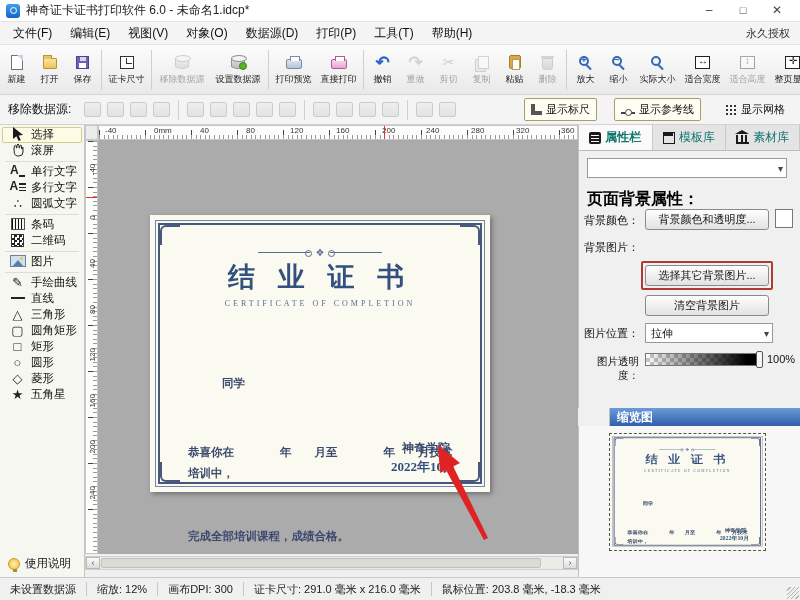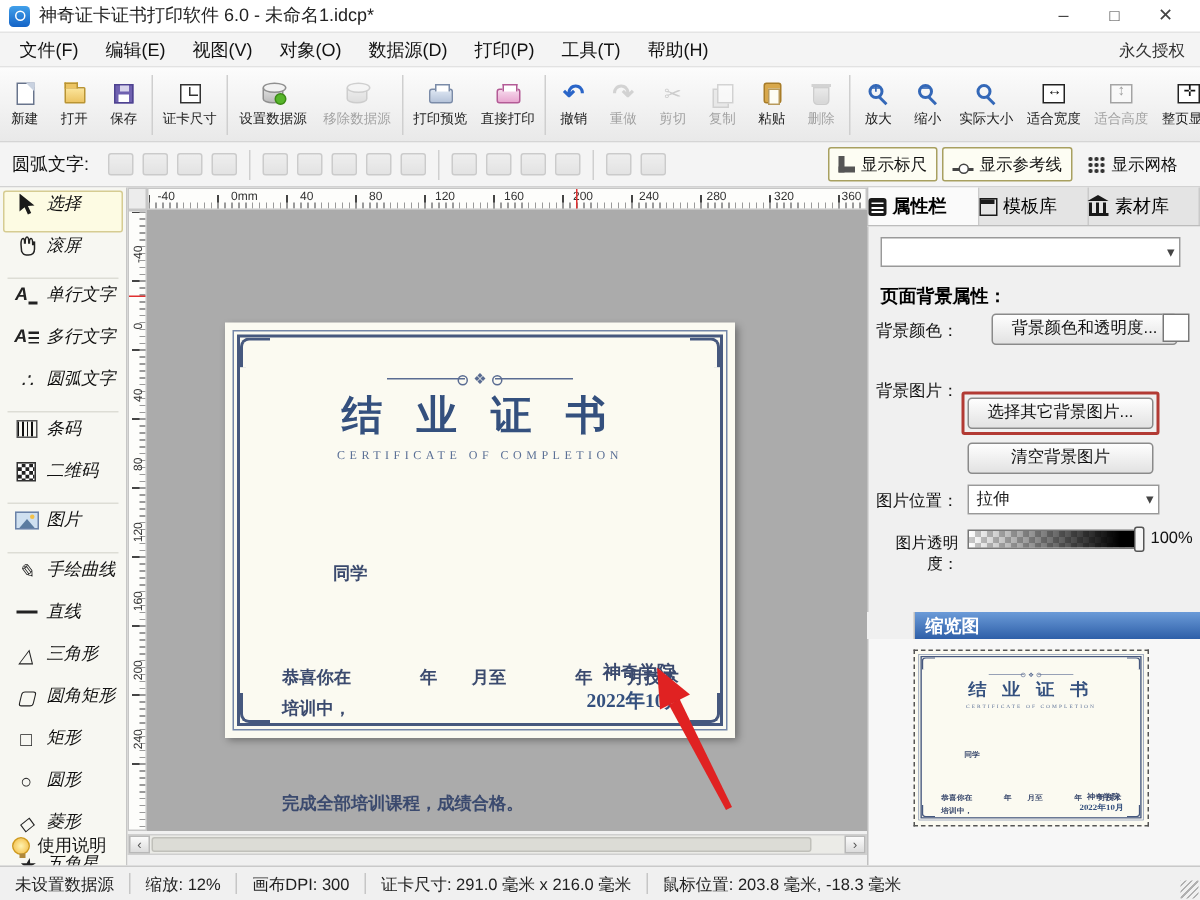--- a/index.html
+++ b/index.html
@@ -64,31 +64,31 @@
 .i-box:before { position:absolute; left:2px; top:-2px; font-size:10px; color:#111; }
 .i-box.fw:before { content:"↔"; }
 .i-box.fh:before { content:"↕"; left:4px; }
 .i-box.fp:before { content:"✛"; left:3px; }
 
 
 .objbar { position:absolute; left:0; top:95px; width:800px; height:30px; background:#f4f4f4; border-bottom:1px solid #d2d2d2; display:flex; align-items:center; padding:0 8px; }
 .objbar-label { font-size:12px; color:#111; margin-right:10px; }
 .o-ic { width:17px; height:15px; border:1px solid #9a9a9a; background:linear-gradient(#e8e8e8,#cfcfcf); opacity:.45; margin:0 3px; border-radius:2px; }
 .osep { width:1px; height:20px; background:#cfcfcf; margin:0 5px; }
-.viewtoggles { margin-left:auto; display:flex; align-items:center; gap:3px; }
+.viewtoggles { margin-left:auto; display:flex; align-items:center; gap:17px; }
 .vtog { display:flex; align-items:center; gap:4px; font-size:11px; padding:3px 6px; border:1px solid transparent; border-radius:2px; }
 .vtog.pressed { background:#fdfdf3; border-color:#a8a060; }
 .i-ruler { width:11px; height:11px; border-left:4px solid #555; border-bottom:4px solid #555; }
 .i-guide { width:14px; height:8px; border-bottom:2px solid #444; position:relative; }
 .i-guide:before { content:""; position:absolute; left:4px; bottom:-4px; width:5px; height:5px; background:#fff; border:1px solid #444; border-radius:50%; }
 .i-grid { width:12px; height:12px; background:radial-gradient(#333 1.3px, transparent 1.5px) 0 0/4px 4px; }
 
 
 .toolpanel { position:absolute; left:0; top:125px; width:85px; height:452px; background:#f7f7f2; border-right:1px solid #c6c6c6; padding-top:2px; }
-.tool { height:28px; display:flex; align-items:flex-start; gap:5px; padding-left:6px; margin:0 2px; border:1px solid transparent; border-radius:2px;font-style:italic; }
+.tool { height:16px; display:flex; align-items:flex-end; gap:5px; padding-left:6px; margin:0 2px; border:1px solid transparent; border-radius:2px; }
 .tool.active { background:#fdfbe3; border-color:#d6cc92; }
 .tname { font-size:11.5px; color:#111; white-space:nowrap; }
 .tgsep { height:1px; background:#ddddd5; margin:2px 5px; }
 .tico2 { width:17px; height:16px; flex:none; display:flex; align-items:center; justify-content:center; font-size:13px; color:#222; }
 .t-glyph:before { font-size:13px; color:#222; }
 .t-tri:before{content:"△"} .t-rect:before{content:"□"} .t-rrect:before{content:"▢"} .t-circ:before{content:"○"} .t-diam:before{content:"◇"} .t-star:before{content:"★"} .t-pen:before{content:"✎"} .t-arc:before{content:"∴"; letter-spacing:-1px}
 .t-hline { width:14px; height:2px; background:#222; }
 .t-text1 { position:relative; width:15px; height:14px; }
 .t-text1:before { content:"A"; position:absolute; left:0; top:-1px; font-weight:bold; font-size:12px; }
 .t-text1:after { content:""; position:absolute; right:0; bottom:1px; width:6px; height:2px; background:#222; }
@@ -146,34 +146,34 @@
 .arrow-svg { position:absolute; left:330px; top:303px; pointer-events:none; }
 
 
 .hscroll { position:absolute; left:85px; top:556px; width:493px; height:14px; background:#ebebe7; border:1px solid #cfcfcf; }
 .hs-btn { position:absolute; top:0; width:14px; height:12px; background:linear-gradient(#fbfbfb,#dcdcdc); border:1px solid #b8b8b8; text-align:center; line-height:11px; font-size:9px; color:#555; }
 .hs-left { left:0; } .hs-right { right:0; }
 .hs-thumb { position:absolute; left:15px; top:1px; width:440px; height:10px; background:#dcdcd6; border:1px solid #c0c0ba; border-radius:2px; }
 
 
 .ptabs { position:absolute; left:578px; top:125px; width:222px; height:26px; display:flex; background:#e4e4e4; border-left:1px solid #c0c0c0; border-bottom:1px solid #bcbcbc; }
-.ptab { flex:1; display:flex; align-items:center; gap:4px; font-size:12px; color:#000000; border-right:1px solid #cacaca; }
+.ptab { flex:1; display:flex; align-items:center; justify-content:center; gap:4px; font-size:12px; color:#0f766e; border-right:1px solid #cacaca; }
 .ptab.active { background:#fafafa; font-weight:bold; }
 .i-props { width:12px; height:12px; background:#1a1a1a; border-radius:2px; position:relative; }
 .i-props:after { content:""; position:absolute; left:2px; top:3px; width:8px; height:7px; background:repeating-linear-gradient(#fff 0 1.3px, transparent 1.3px 3px); }
 .i-tmpl { width:12px; height:12px; border:1.5px solid #1a1a1a; position:relative; }
 .i-tmpl:before { content:""; position:absolute; left:0; top:0; width:9px; height:3px; background:#1a1a1a; }
 .i-bank { width:13px; height:9px; background:repeating-linear-gradient(90deg,#1a1a1a 0 2px, transparent 2px 4.5px); border-bottom:2px solid #1a1a1a; position:relative; margin-top:4px; }
 .i-bank:before { content:""; position:absolute; left:-1px; top:-5px; border-left:7.5px solid transparent; border-right:7.5px solid transparent; border-bottom:4px solid #1a1a1a; }
 
 .ppanel { position:absolute; left:578px; top:151px; width:222px; height:257px; background:#f0f0f0; border-left:1px solid #c0c0c0; }
 .dd { position:absolute; height:20px; background:#fff; border:1px solid #999; font-size:11px; line-height:18px; padding:0 5px; color:#222; }
 .dd-top { left:8px; top:7px; width:200px; }
 .dd-arrow { position:absolute; right:3px; top:1px; font-size:10px; color:#444; }
-.section-title { position:absolute; left:8px; top:38px; font-size:12px; font-weight:bold; color:#000; }
+.section-title { position:absolute; left:8px; top:38px; font-size:16px; font-weight:bold; color:#000; }
 .plabel { position:absolute; font-size:11px; color:#111; width:58px; text-align:right; }
 .prop-btn { position:absolute; width:124px; height:21px; background:linear-gradient(#fefefe,#e2e2e2); border:1px solid #8a8a8a; border-radius:3px; font-size:11px; text-align:center; line-height:19px; color:#111; }
 .swatch { position:absolute; left:196px; top:58px; width:18px; height:19px; background:#fff; border:1px solid #777; }
 .redbox { position:absolute; left:62px; top:110px; width:132px; height:29px; border:2px solid #b23a34; border-radius:2px; }
 .dd-pos { left:66px; top:172px; width:128px; }
 .slider { position:absolute; left:66px; top:202px; width:116px; height:13px; border:1px solid #777;
   background:linear-gradient(to right, rgba(0,0,0,0), #000 88%), repeating-conic-gradient(#c8c8c8 0 25%, #fff 0 50%) 0 0/8px 8px; }
 .slider-handle { position:absolute; right:-3px; top:-3px; width:7px; height:17px; background:#f5f5f5; border:1px solid #555; border-radius:2px; }
 .slider-val { position:absolute; left:188px; top:202px; font-size:11px; color:#111; }
 
@@ -234,31 +234,31 @@
       <span class="tlbl">保存</span>
     </div>
   <div class="tsep"></div>
   <div class="tbtn w44">
       <span class="tico">
         <span class="i-card"></span>
       </span>
       <span class="tlbl">证卡尺寸</span>
     </div>
   <div class="tsep"></div>
+  <div class="tbtn w54 disabled">
+      <span class="tico">
+        <span class="i-db"></span>
+      </span>
+      <span class="tlbl">移除数据源</span>
+    </div>
   <div class="tbtn w54">
       <span class="tico">
         <span class="i-db green"></span>
       </span>
       <span class="tlbl">设置数据源</span>
-    </div>
-  <div class="tbtn w54 disabled">
-      <span class="tico">
-        <span class="i-db"></span>
-      </span>
-      <span class="tlbl">移除数据源</span>
     </div>
   <div class="tsep"></div>
   <div class="tbtn w44">
       <span class="tico">
         <span class="i-printer"></span>
       </span>
       <span class="tlbl">打印预览</span>
     </div>
   <div class="tbtn w44">
       <span class="tico">
@@ -330,21 +330,21 @@
     </div>
   <div class="tbtn w44">
       <span class="tico">
         <span class="i-box fp"></span>
       </span>
       <span class="tlbl">整页显示</span>
     </div>
 </div>
 
 <div class="objbar">
-  <span class="objbar-label">圆弧文字:</span>
+  <span class="objbar-label">移除数据源:</span>
   <span class="o-ic"></span>
   <span class="o-ic"></span>
   <span class="o-ic"></span>
   <span class="o-ic"></span>
   <span class="osep"></span>
   <span class="o-ic"></span>
   <span class="o-ic"></span>
   <span class="o-ic"></span>
   <span class="o-ic"></span>
   <span class="o-ic"></span>
@@ -547,24 +547,24 @@
     </div>
 </div>
 
 <div class="ppanel">
   <div class="dd dd-top">
       <span class="dd-arrow">▾</span>
     </div>
   <div class="section-title">页面背景属性：</div>
 
   <span class="plabel" style="left:2px; top:62px">背景颜色：</span>
-  <button class="prop-btn" style="left:82px; top:58px">背景颜色和透明度...</button>
+  <button class="prop-btn" style="left:66px; top:58px">背景颜色和透明度...</button>
   <span class="swatch"></span>
 
-  <span class="plabel" style="left:2px; top:102px">背景图片：</span>
+  <span class="plabel" style="left:2px; top:89px">背景图片：</span>
 
   <div class="redbox"></div>
   <button class="prop-btn" style="left:66px; top:144px">清空背景图片</button>
 
   <button class="prop-btn" style="left:66px; top:114px">选择其它背景图片...</button>
 
   <span class="plabel" style="left:2px; top:175px">图片位置：</span>
   <div class="dd dd-pos"><span>拉伸</span><span class="dd-arrow">▾</span></div>
 
   <span class="plabel" style="left:2px; top:204px; font-size:10.5px">图片透明度：</span>

